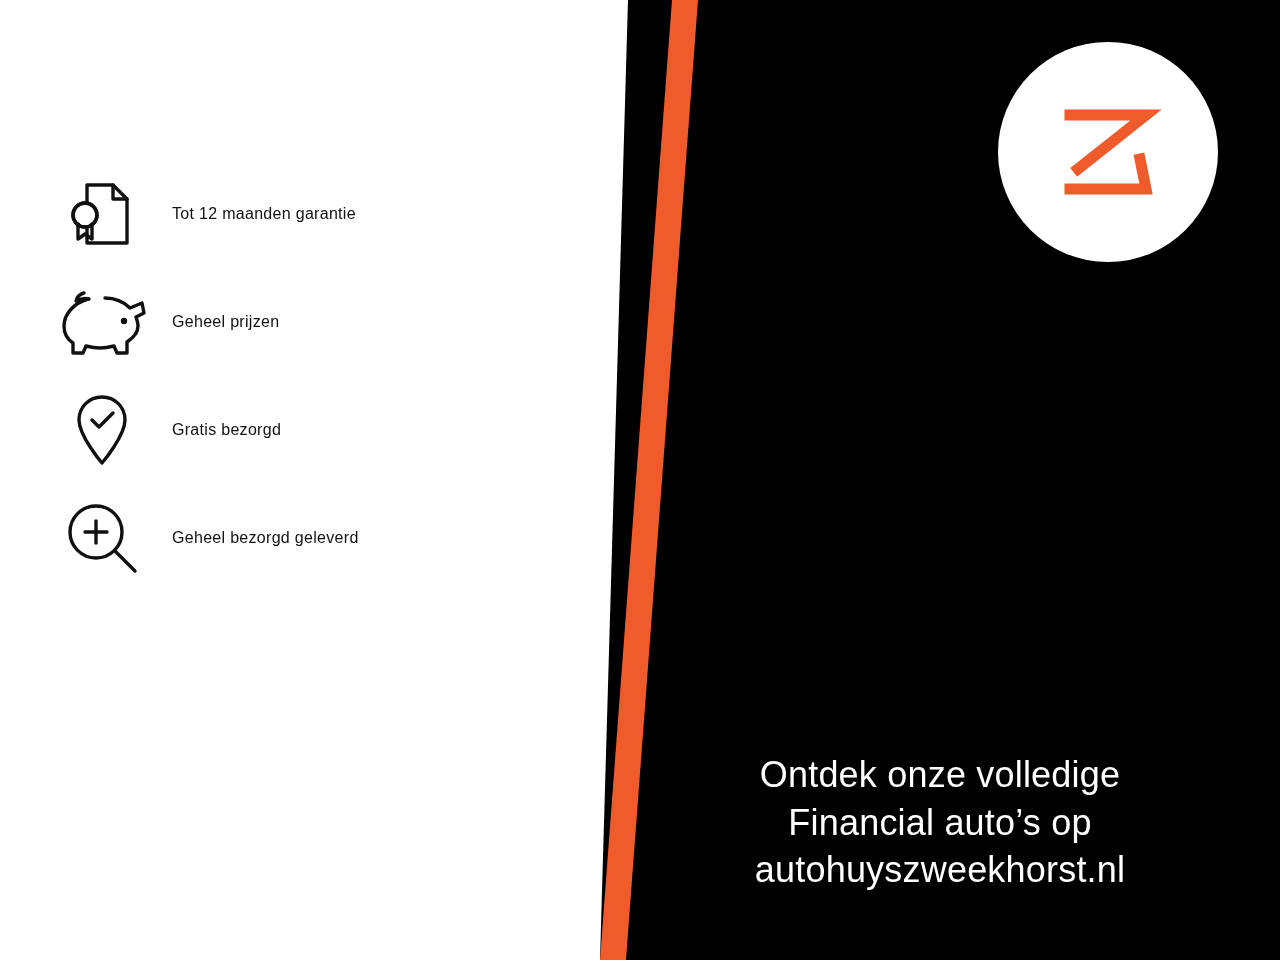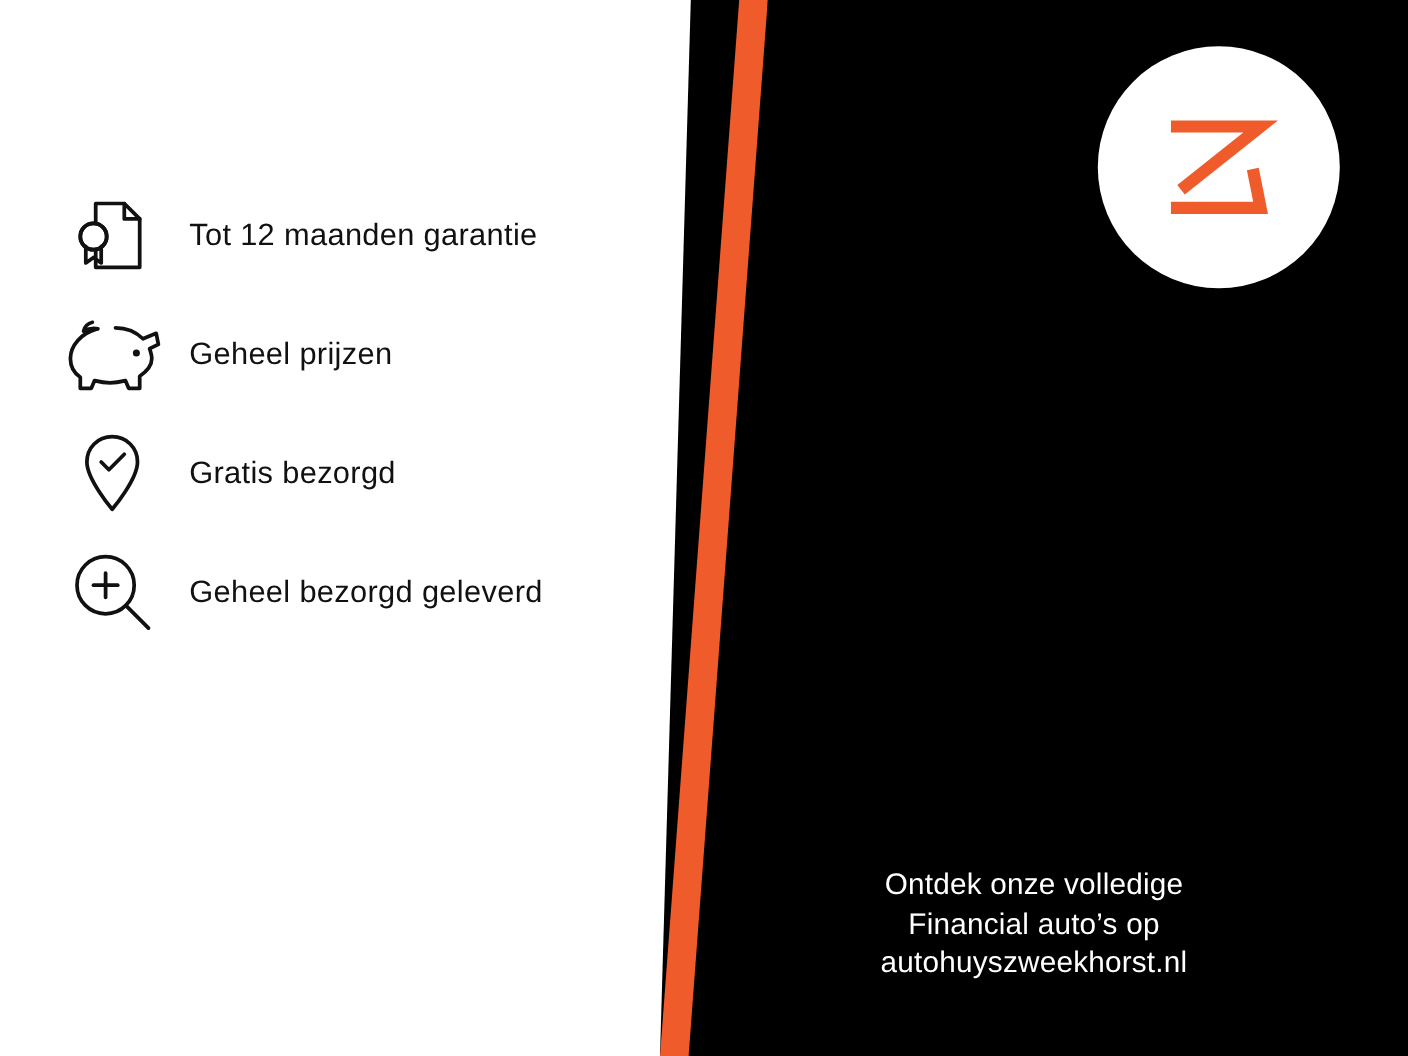--- a/index.html
+++ b/index.html
@@ -48,21 +48,21 @@
     justify-content: center;
   }
   .logo-circle svg { display: block; }
   
   .tagline {
     position: absolute;
     left: 0; right: 0;
     bottom: 66px;
     text-align: center;
     color: #ffffff;
-    font-size: 27px;
+    font-size: 36px;
     line-height: 1.32;
     letter-spacing: 0.2px;
     padding: 0 40px;
   }
   .tagline div { white-space: nowrap; }
   
   .features {
     position: absolute;
     left: 50px; top: 160px;
     width: 560px;
@@ -75,21 +75,21 @@
   .feature-icon {
     width: 104px;
     min-width: 104px;
     display: flex;
     align-items: center;
     justify-content: center;
     color: #111111;
   }
   .feature-icon svg { display: block; }
   .feature-label {
-    font-size: 28px;
+    font-size: 16px;
     color: #111111;
     letter-spacing: 0.3px;
     padding-left: 18px;
     white-space: nowrap;
   }
 </style>
 </head>
 <body>
 
 <div class="banner">

